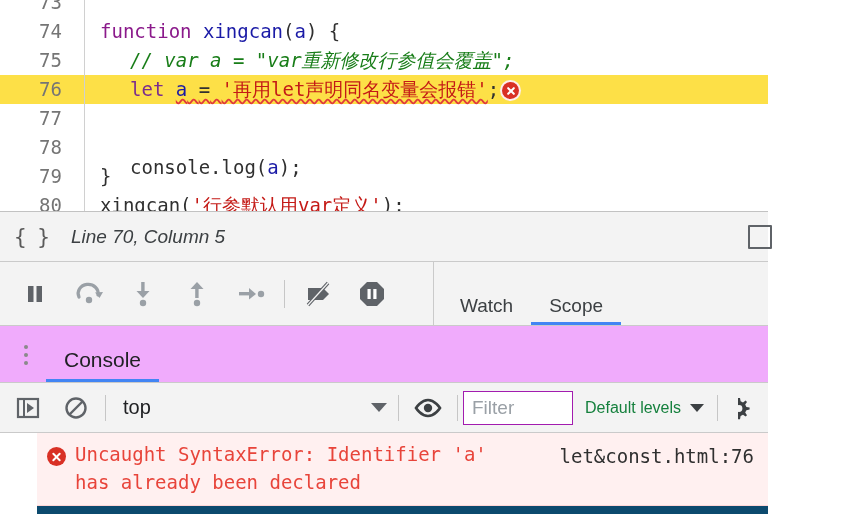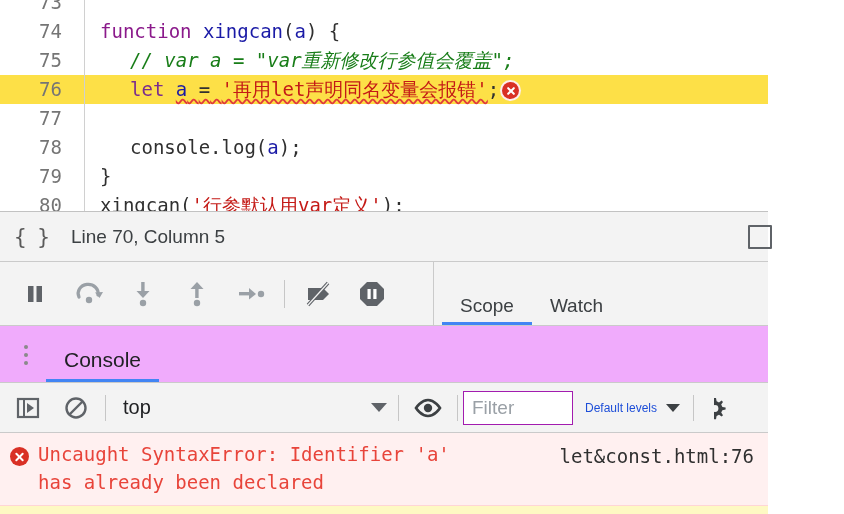--- a/index.html
+++ b/index.html
@@ -115,20 +115,21 @@
     font-family: "DejaVu Sans Mono", "Liberation Mono", monospace;
     font-size: 21px;
     color: #5a5a5a;
     padding: 0 12px 0 6px;
     letter-spacing: -1px;
   }
   .status-text {
     font-size: 19px;
     color: #3c4043;
     padding-left: 10px;
+    font-style: italic;
   }
   .status-right {
     position: absolute;
     right: -4px; top: 50%;
     transform: translateY(-50%);
   }
   .icon-editbox {
     width: 24px; height: 24px;
     border: 2px solid #5f6368;
     border-radius: 1px;
@@ -287,37 +288,38 @@
   }
   .filter-input::placeholder { color: #9aa0a6; }
   .levels {
     display: flex;
     align-items: center;
     height: 36px;
     padding: 0 8px 0 12px;
     cursor: pointer;
   }
   .levels-label {
-    font-size: 12px;
-    color: #1d4ed8;
+    font-size: 16px;
+    color: #15803d;
     text-align: right;
   }
   .caret-sm {
     width: 0; height: 0;
     border-left: 7px solid transparent;
     border-right: 7px solid transparent;
     border-top: 8px solid #3c4043;
     margin-left: 9px;
   }
 
   
   .console-body {
     flex: 1;
-    background: #fef9c3;
+    background: #0c4a6e;
     overflow: hidden;
+    margin-left: 37px;
   }
   .msg-error {
     background: #fff0f0;
     border-bottom: 1px solid #ffd6d6;
     display: flex;
     align-items: flex-start;
     padding: 7px 0 9px 0;
     min-height: 70px;
     position: relative;
   }
@@ -387,21 +389,21 @@
         <div class="code-row highlight">
           <div class="gutter">76</div>
           <div class="code-text" style="padding-left: 52px;"><span class="tok-kw2">let</span><span class="tok-plain"> </span><span class="tok-var tok-err">a</span><span class="tok-err"> </span><span class="tok-plain tok-err">=</span><span class="tok-err"> </span><span class="tok-str tok-err">'再用let声明同名变量会报错'</span><span class="tok-plain">;</span><span class="err-badge"></span></div>
         </div>
         <div class="code-row">
           <div class="gutter">77</div>
           <div class="code-text"></div>
         </div>
         <div class="code-row">
           <div class="gutter">78</div>
-          <div class="code-text" style="padding-left: 52px;"><span class="tok-plain">console.log(</span><span class="tok-var">a</span><span class="tok-plain">);</span></div>
+          <div class="code-text" style="padding-left: 52px; margin-top: 20px;"><span class="tok-plain">console.log(</span><span class="tok-var">a</span><span class="tok-plain">);</span></div>
         </div>
         <div class="code-row">
           <div class="gutter">79</div>
           <div class="code-text"><span class="tok-plain">}</span></div>
         </div>
         <div class="code-row">
           <div class="gutter">80</div>
           <div class="code-text"><span class="tok-plain">xingcan(</span><span class="tok-str">'行参默认用var定义'</span><span class="tok-plain">);</span></div>
         </div>
       </div>
@@ -484,22 +486,22 @@
           <svg width="28" height="28" viewBox="0 0 28 28">
             <polygon points="9,2 19,2 26,9 26,19 19,26 9,26 2,19 2,9" fill="#5f6368"></polygon>
             <rect x="9.5" y="9" width="3.2" height="10" fill="#ffffff"></rect>
             <rect x="15.3" y="9" width="3.2" height="10" fill="#ffffff"></rect>
           </svg>
         </span>
       </div>
     </div>
 
     <div class="scope-tabs">
+      <div class="stab">Watch</div>
       <div class="stab active">Scope</div>
-      <div class="stab">Watch</div>
     </div>
   </div>
 
   <div class="console-tabbar">
     <div class="kebab">
       <span></span>
         <span></span>
         <span></span>
     </div>
     <div class="ctab active">Console</div>

